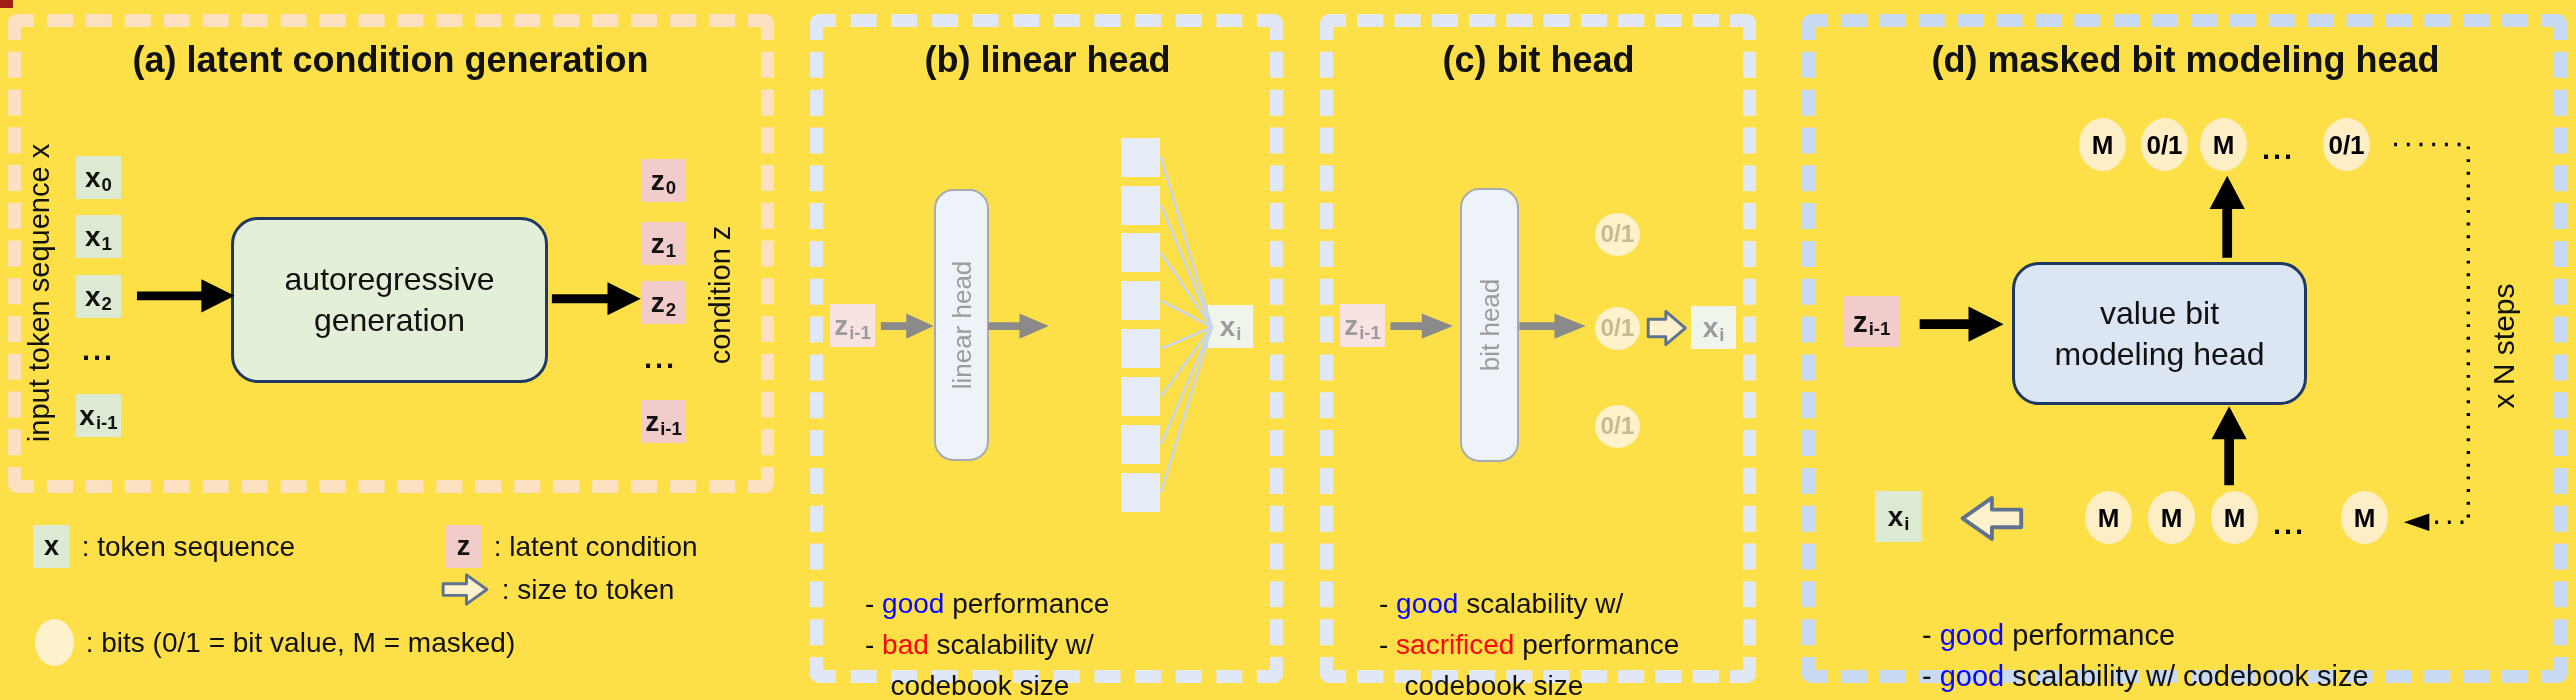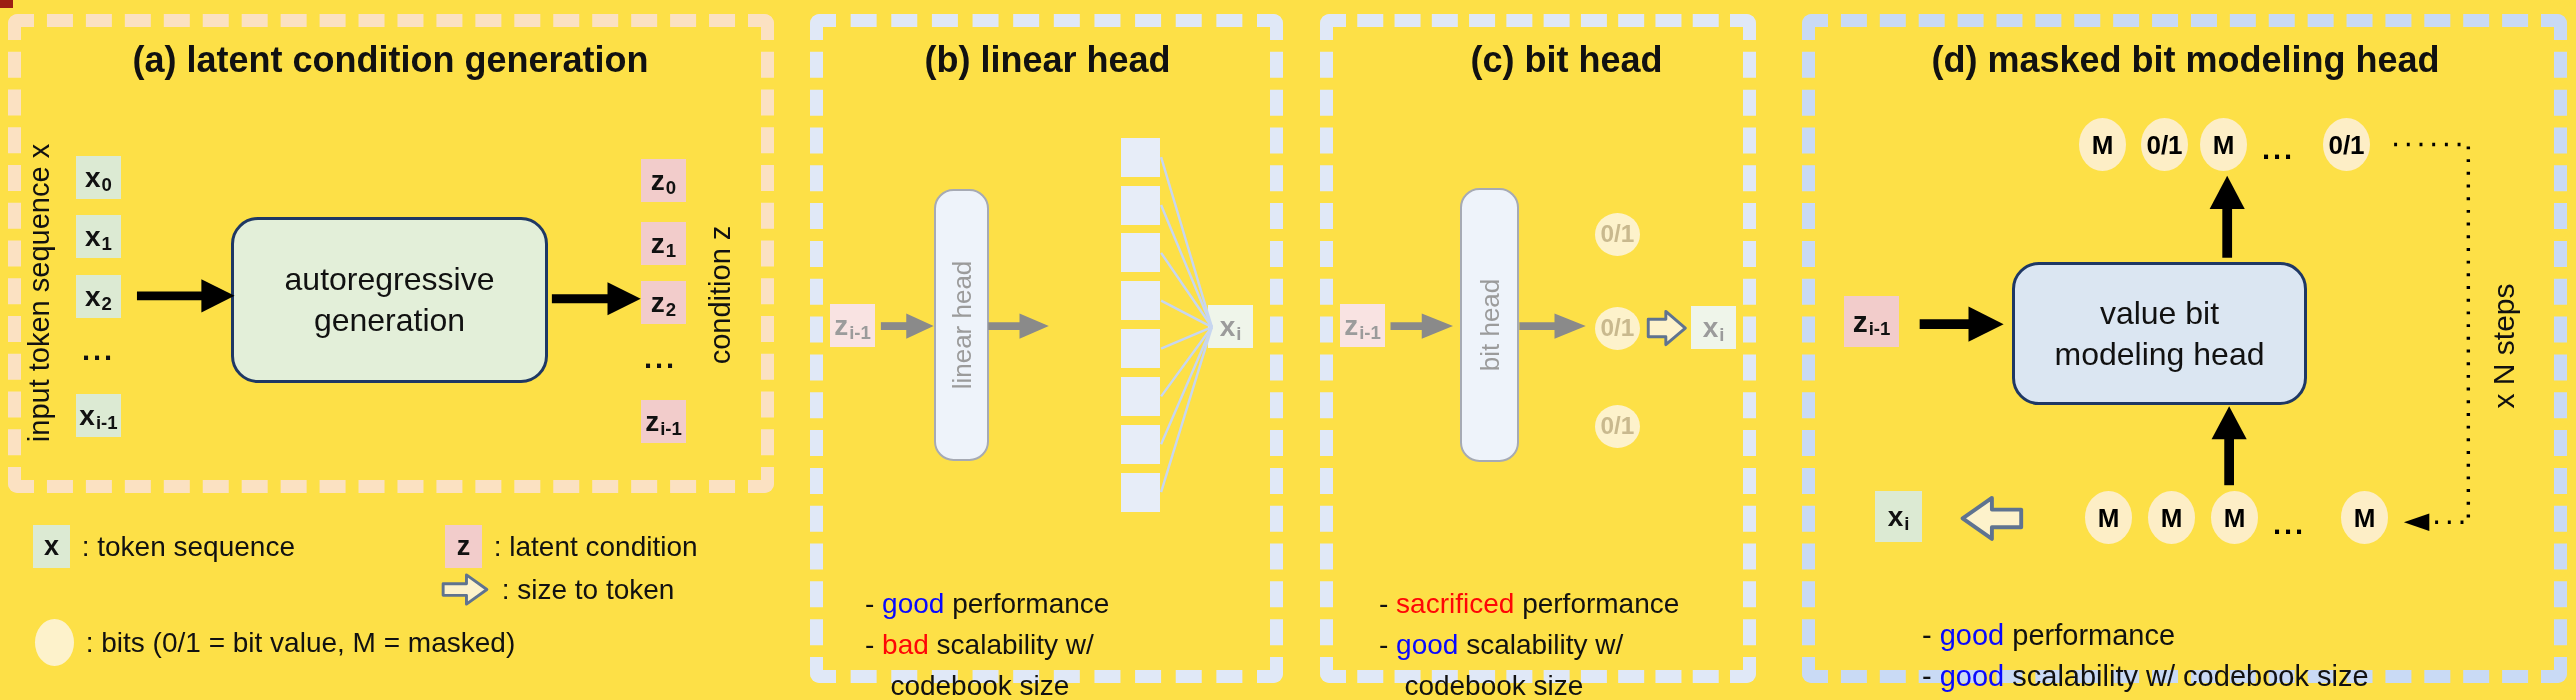--- a/index.html
+++ b/index.html
@@ -143,38 +143,38 @@
   <div class="token faded" style="left:1208px;top:305px;background:var(--green-faded);">
     <span>x</span>
       <span class="sub">i</span>
   </div>
   <div class="notes" style="left:865px;top:539px;">
     <div><span>- </span><span class="w-good">good</span><span> performance</span></div>
     <div><span>- </span><span class="w-bad">bad</span><span> scalability w/</span></div>
     <div style="margin-left:25.4px;"><span>codebook size</span></div>
   </div>
 
-  <div class="title" style="left:1320px;width:437px;margin-left:28px;">(c) bit head</div>
+  <div class="title" style="left:1320px;width:437px;">(c) bit head</div>
   <div class="token faded" style="left:1340px;top:304px;background:var(--pink-faded);">
     <span>z</span>
       <span class="sub">i-1</span>
   </div>
   <div class="headbox" style="left:1460px;top:188px;width:55px;height:270px;">
     <span class="rot">bit head</span>
   </div>
   <div class="bit c" style="left:1595px;top:213px;">0/1</div>
   <div class="bit c" style="left:1595px;top:307px;">0/1</div>
   <div class="bit c" style="left:1595px;top:405px;">0/1</div>
   <div class="token faded" style="left:1691px;top:306px;background:var(--green-faded);">
     <span>x</span>
       <span class="sub">i</span>
   </div>
   <div class="notes" style="left:1379px;top:539px;">
+    <div><span>- </span><span class="w-good">good</span><span> scalability w/</span></div>
     <div><span>- </span><span class="w-bad">sacrificed</span><span> performance</span></div>
-    <div><span>- </span><span class="w-good">good</span><span> scalability w/</span></div>
     <div style="margin-left:25.4px;"><span>codebook size</span></div>
   </div>
 
   <div class="title" style="left:1802px;width:767px;">(d) masked bit modeling head</div>
 
   <div class="bit d" style="left:2079px;top:118px;">M</div>
   <div class="bit d" style="left:2141px;top:118px;">0/1</div>
   <div class="bit d" style="left:2200px;top:118px;">M</div>
   <div class="rowdots" style="left:2262px;top:135px;">...</div>
   <div class="bit d" style="left:2323px;top:118px;">0/1</div>

